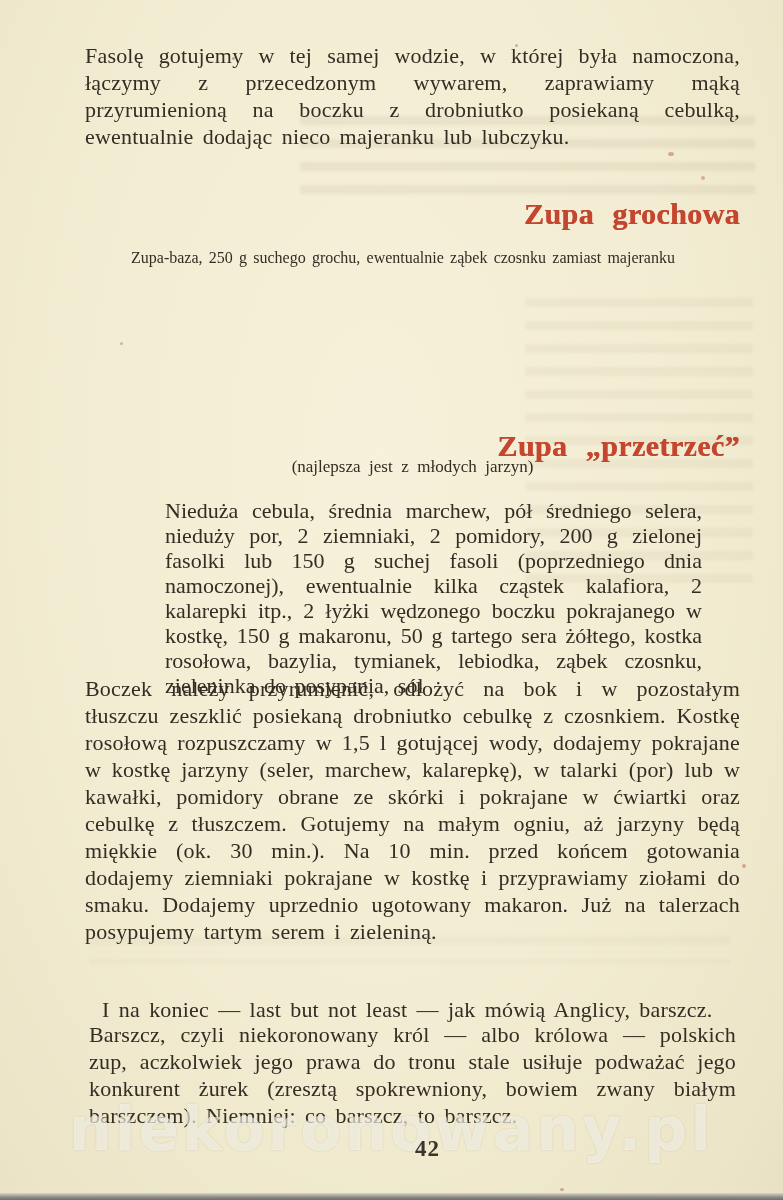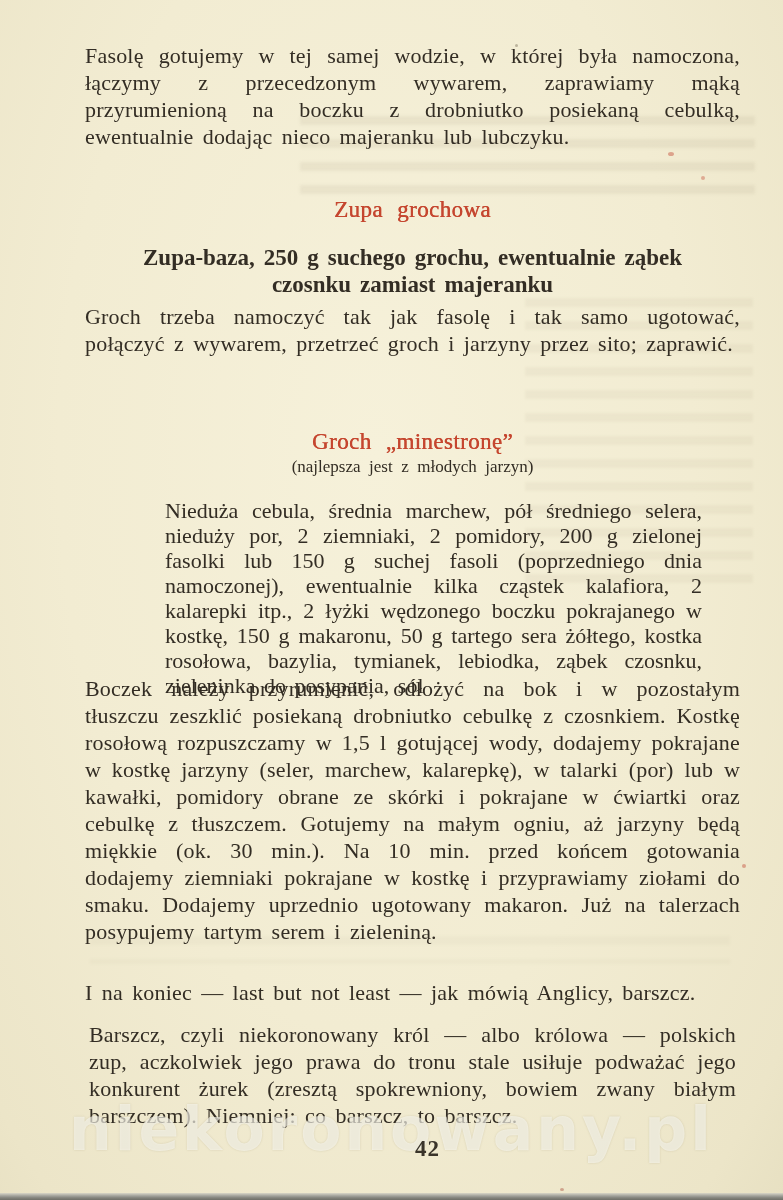--- a/index.html
+++ b/index.html
@@ -40,43 +40,41 @@
     left: 0; right: 0;
     font-size: 22px;
     line-height: 27px;
     text-align: justify;
     word-spacing: 0.16em;
     letter-spacing: 0.2px;
   }
   .heading-red {
     position: absolute;
     left: 0; right: 0;
-    text-align: center;
-    font-size: 23px;
-    font-weight: normal;
+    text-align: right;
+    font-size: 30px;
+    font-weight: bold;
     color: #c5462f;
     word-spacing: 0.35em;
     letter-spacing: 0.4px;
     text-shadow: 0.4px 0 0 #c5462f;
   }
   .heading-sub {
     position: absolute;
     left: 0; right: 0;
     text-align: center;
     font-size: 17px;
     word-spacing: 0.25em;
   }
   .ing-centered {
     position: absolute;
     left: 46px; right: 46px;
-    text-align: center;
-    font-size: 23px;
+    font-size: 16px;
     line-height: 27px;
     word-spacing: 0.14em;
-    font-weight: bold;
   }
   .ing-justified {
     position: absolute;
     left: 80px; right: 38px;
     text-align: justify;
     font-size: 22px;
     line-height: 25px;
     word-spacing: 0.14em;
   }
   
@@ -141,31 +139,30 @@
   <div class="speck" style="left:560px; top:1188px; width:4px; height:3px; background:rgba(160,60,45,.4);"></div>
 
   <div class="content">
 
     <p class="body-text" style="top:42px; margin:0;">Fasolę gotujemy w tej samej wodzie, w której była namoczona, łączymy z przecedzonym wywarem, zaprawiamy mąką przyrumienioną na boczku z drobniutko posiekaną cebulką, ewentualnie dodając nieco majeranku lub lubczyku.</p>
 
     <h2 class="heading-red" style="top:197px; margin:0;">Zupa grochowa</h2>
 
     <p class="ing-centered" style="top:244px; margin:0;">Zupa-baza, 250 g suchego grochu, ewentualnie ząbek czosnku zamiast majeranku</p>
 
-    <p class="body-text" style="top:303px; margin:0;">Groch trzeba namoczyć tak jak fasolę i tak samo ugotować, połączyć z wywarem, przetrzeć groch i jarzyny przez sito; zaprawić.</p>
 
-    <h2 class="heading-red" style="top:429px; margin:0;">Groch „minestronę”</h2>
+    <h2 class="heading-red" style="top:429px; margin:0;">Zupa „przetrzeć”</h2>
 
     <p class="heading-sub" style="top:457px; margin:0;">(najlepsza jest z młodych jarzyn)</p>
 
     <p class="ing-justified" style="top:498px; margin:0;">Nieduża cebula, średnia marchew, pół średniego selera, nieduży por, 2 ziemniaki, 2 pomidory, 200 g zielonej fasolki lub 150 g suchej fasoli (poprzedniego dnia namoczonej), ewentualnie kilka cząstek kalafiora, 2 kalarepki itp., 2 łyżki wędzonego boczku pokrajanego w kostkę, 150 g makaronu, 50 g tartego sera żółtego, kostka rosołowa, bazylia, tymianek, lebiodka, ząbek czosnku, zieleninka do posypania, sól</p>
 
     <p class="body-text" style="top:675px; margin:0;">Boczek należy przyrumienić, odłożyć na bok i w pozostałym tłuszczu zeszklić posiekaną drobniutko cebulkę z czosnkiem. Kostkę rosołową rozpuszczamy w 1,5 l gotującej wody, dodajemy pokrajane w kostkę jarzyny (seler, marchew, kalarepkę), w talarki (por) lub w kawałki, pomidory obrane ze skórki i pokrajane w ćwiartki oraz cebulkę z tłuszczem. Gotujemy na małym ogniu, aż jarzyny będą miękkie (ok. 30 min.). Na 10 min. przed końcem gotowania dodajemy ziemniaki pokrajane w kostkę i przyprawiamy ziołami do smaku. Dodajemy uprzednio ugotowany makaron. Już na talerzach posypujemy tartym serem i zieleniną.</p>
 
-    <p class="body-text" style="top:979px; margin:0;">I na koniec — last but not least — jak mówią Anglicy, barszcz.</p>
+    <p class="body-text" style="top:979px; margin:17px;">I na koniec — last but not least — jak mówią Anglicy, barszcz.</p>
 
     <p class="body-text" style="top:1017px; margin:4px;">Barszcz, czyli niekoronowany król — albo królowa — polskich zup, aczkolwiek jego prawa do tronu stale usiłuje podważać jego konkurent żurek (zresztą spokrewniony, bowiem zwany białym barszczem). Niemniej: co barszcz, to barszcz.</p>
 
   </div>
 
   <div class="watermark">niekoronowany.pl</div>
 
   <div class="page-number">42</div>
 
   <div class="scan-edge-bottom"></div>

